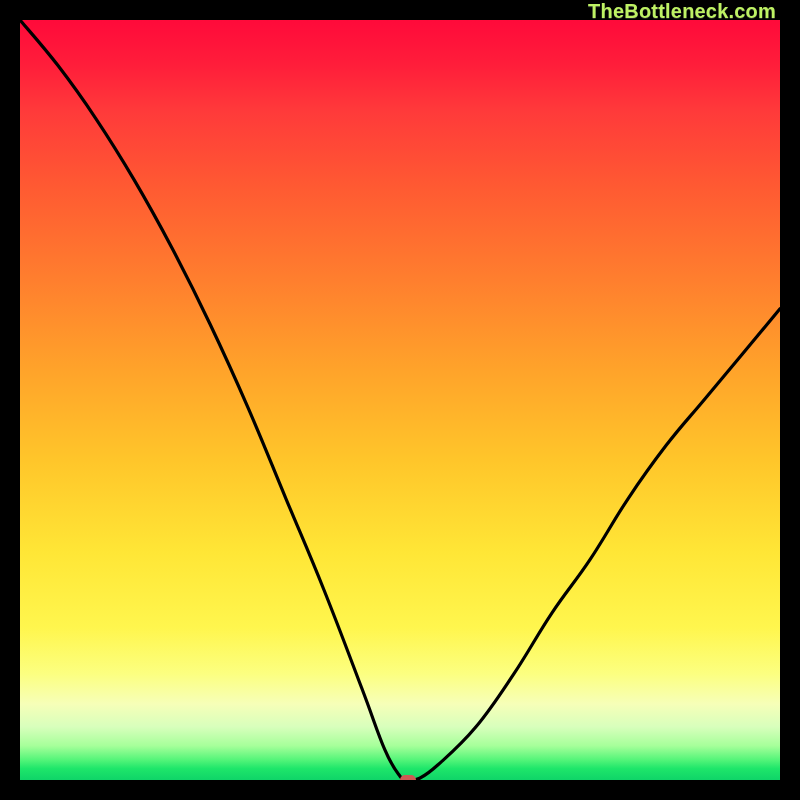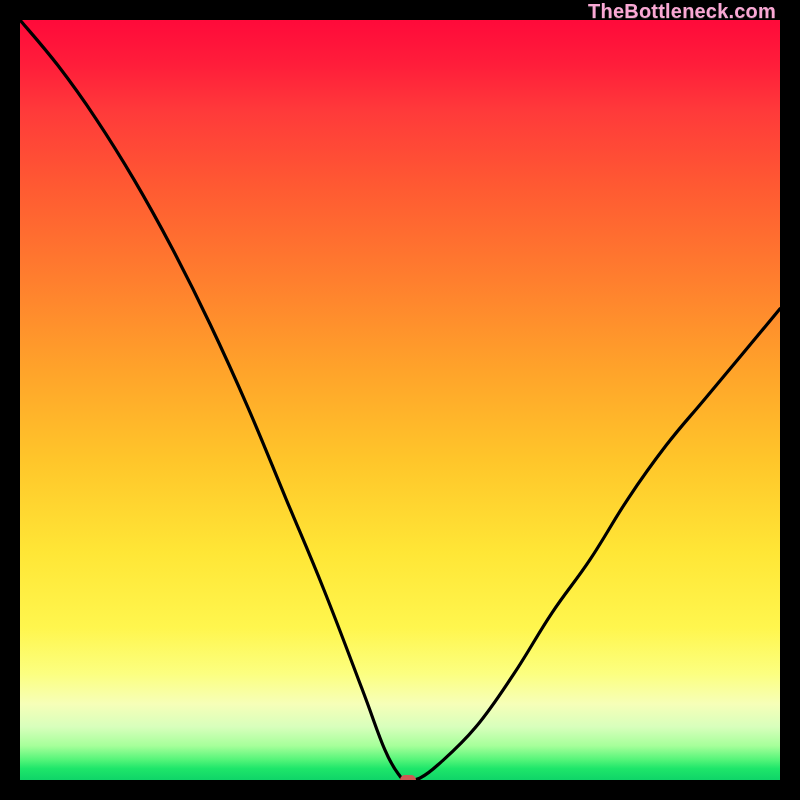--- a/index.html
+++ b/index.html
@@ -52,21 +52,21 @@
       #1ee66a 98.5%,
       #0fd468 100%
     );
   }
   .attribution {
     position: absolute;
     top: 0px;
     right: 24px;
     font-size: 20px;
     font-weight: 600;
-    color: #f9a8d4;
+    color: #bef264;
     letter-spacing: 0.2px;
     text-shadow: 0 1px 0 rgba(255,255,255,0.15);
   }
   svg.curve {
     position: absolute;
     left: 0;
     top: 0;
     width: 760px;
     height: 760px;
   }

